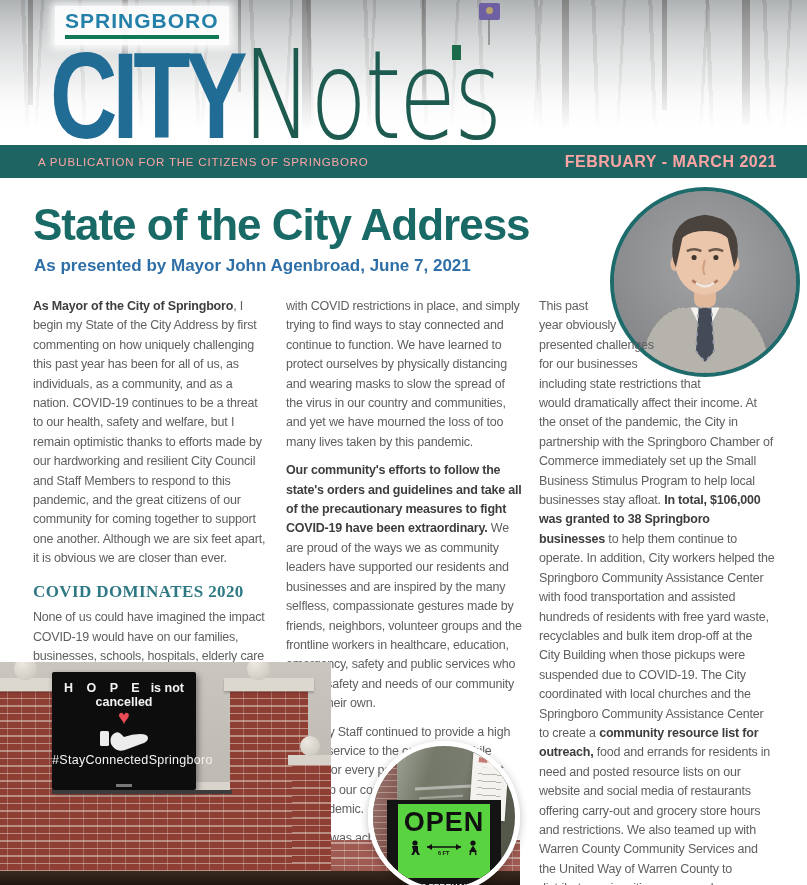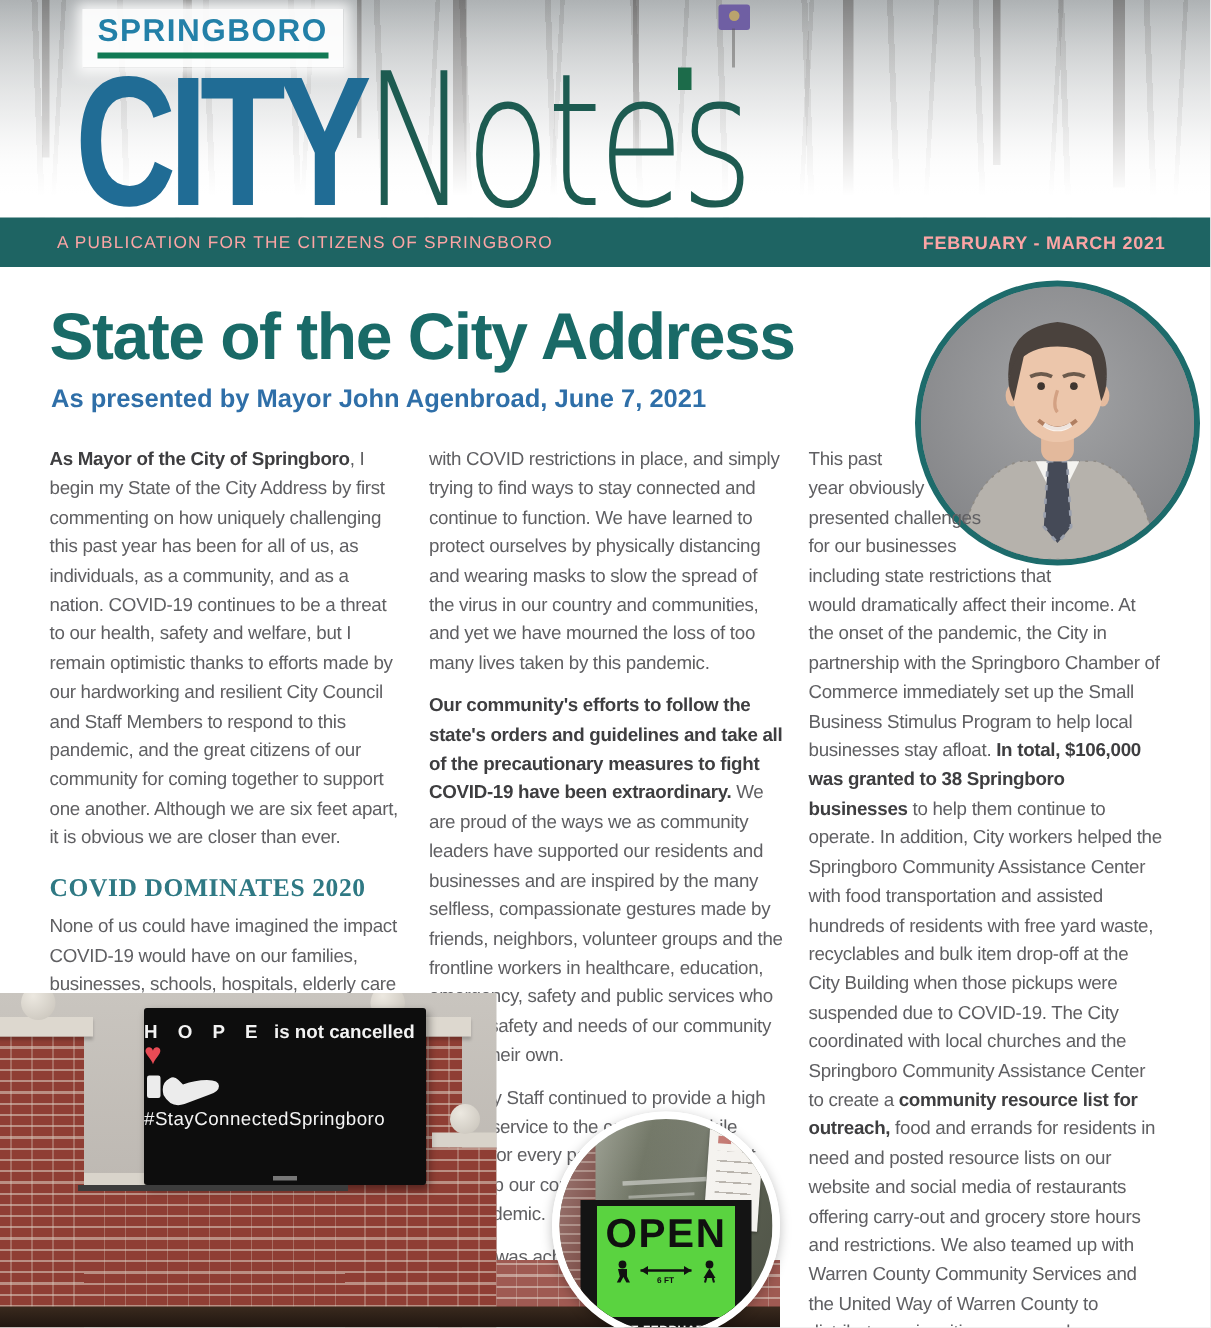--- a/index.html
+++ b/index.html
@@ -26,21 +26,21 @@
     transform:scale(.85,1.12);transform-origin:left top;}
   .title-bold{font-size:110px;font-weight:bold;color:var(--city_blue,#206c95);letter-spacing:-6px;}
   .title-light{font-size:110px;font-weight:200;color:var(--notes_green,#1d5b51);letter-spacing:-3px;
     font-family:"DejaVu Sans","Liberation Sans",sans-serif;}
 
   
   .pub-bar{position:absolute;left:0;top:145px;width:807px;height:33px;background:var(--teal_bar,#1e6463);
     display:flex;align-items:center;justify-content:space-between;box-sizing:border-box;
     padding:0 30px 0 38px;color:#fca5a5;}
   .pub-left{font-size:11.5px;letter-spacing:.8px;}
-  .pub-right{font-size:12px;font-weight:bold;letter-spacing:.5px;}
+  .pub-right{font-size:16px;font-weight:bold;letter-spacing:.5px;}
 
   
   .headline{position:absolute;left:33px;top:200px;font-size:44px;font-weight:bold;
     color:var(--headline_green,#196a67);letter-spacing:-1px;}
   .byline{position:absolute;left:34px;top:256px;font-size:17px;font-weight:bold;color:var(--byline_blue,#2f6fa8);}
   .mayor{position:absolute;left:610px;top:187px;width:190px;height:190px;border-radius:50%;
     border:4px solid #1d6b6b;box-sizing:border-box;overflow:hidden;background:#98999b;}
 
   
   .cols{position:absolute;left:33px;top:297px;width:742px;display:flex;gap:17px;
@@ -68,22 +68,22 @@
     background:radial-gradient(circle at 35% 30%,#ece8e0,#c6c1b8);}
   .pil-r{position:absolute;left:230px;top:28px;width:78px;height:195px;}
   .pil-r-cap{position:absolute;left:224px;top:16px;width:90px;height:13px;background:#ddd8cf;box-shadow:0 2px 2px rgba(0,0,0,.2);}
   .pil-r-ball{position:absolute;left:247px;top:-5px;width:23px;height:23px;border-radius:50%;
     background:radial-gradient(circle at 35% 30%,#ece8e0,#c6c1b8);}
   .pil-fr{position:absolute;left:292px;top:103px;width:39px;height:120px;}
   .pil-fr-cap{position:absolute;left:288px;top:93px;width:43px;height:10px;background:#d8d3ca;}
   .pil-fr-ball{position:absolute;left:300px;top:74px;width:20px;height:20px;border-radius:50%;
     background:radial-gradient(circle at 35% 30%,#ece8e0,#c6c1b8);}
   .grass{position:absolute;width:22px;height:11px;background:radial-gradient(ellipse at bottom,#b3a06a,rgba(179,160,106,0) 70%);}
-  .led{position:absolute;left:52px;top:10px;width:188px;height:118px;background:#0d0d0d;border-radius:2px;
-    box-shadow:2px 3px 6px rgba(0,0,0,.4);color:#f3f3f3;text-align:left;margin-left:44px;}
+  .led{position:absolute;left:52px;top:10px;width:144px;height:118px;background:#0d0d0d;border-radius:2px;
+    box-shadow:2px 3px 6px rgba(0,0,0,.4);color:#f3f3f3;text-align:center;}
   .led-line1{margin-top:9px;font-size:12.5px;font-weight:bold;}
   .led-hope{letter-spacing:5px;margin-right:6px;}
   .led-heart{color:var(--heart_red,#e84b55);font-size:20px;line-height:16px;}
   .led-hand{line-height:0;margin-top:1px;}
   .led-tag{font-size:12.5px;margin-top:1px;letter-spacing:.3px;}
   .led-brand{position:absolute;left:50%;bottom:3px;transform:translateX(-50%);width:16px;height:3px;background:#777;}
   .led-base{position:absolute;left:52px;top:128px;width:180px;height:4px;background:#3c3c3c;}
 
   
   .wall-ext{position:absolute;left:331px;top:840px;width:189px;height:32px;}

